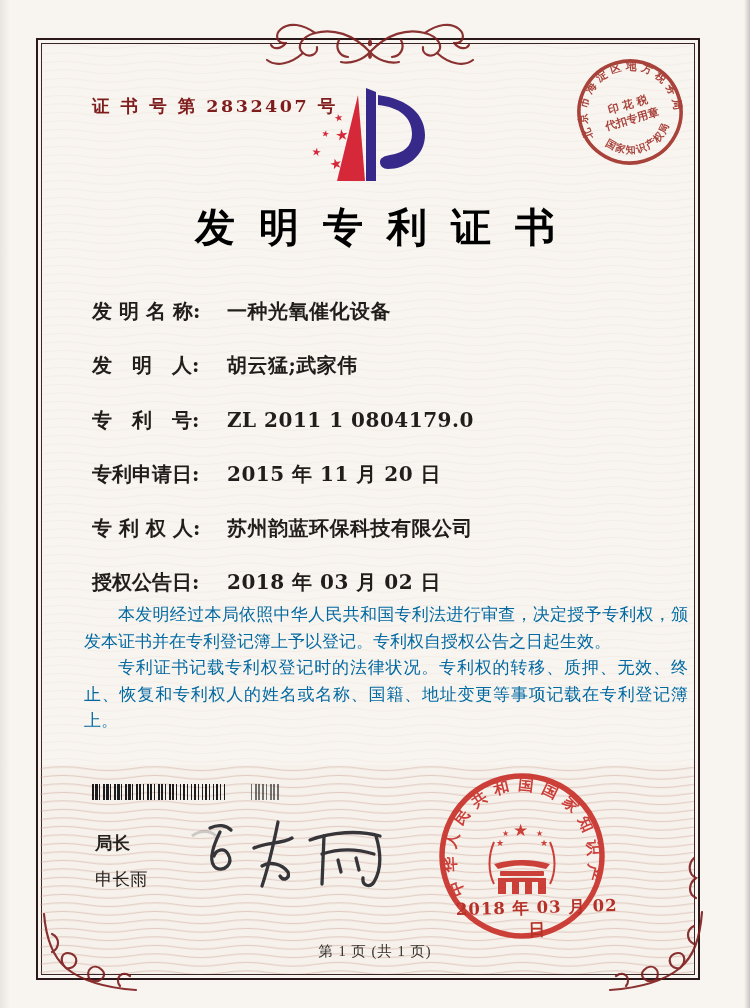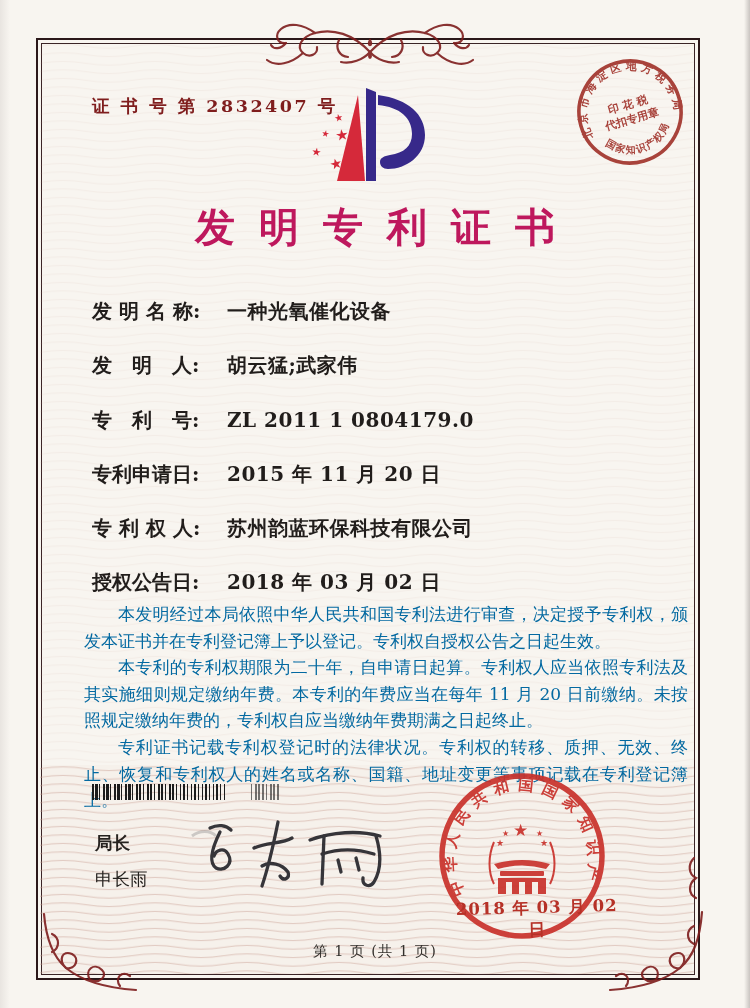--- a/index.html
+++ b/index.html
@@ -18,42 +18,42 @@
     border:2.5px solid #2b181a;}
   .frame-inner{position:absolute;inset:3px;border:1.2px solid #3a2426;}
   
   .guilloche{position:absolute;left:40px;top:42px;width:654px;height:932px;pointer-events:none;}
   .pink-band{position:absolute;left:42px;top:765px;width:650px;height:209px;
     background:rgba(233,203,194,.28);}
   .cert-no{position:absolute;left:92px;top:94px;font-size:17.5px;font-weight:600;
     letter-spacing:2.5px;color:#7f1d1d;}
   .logo{position:absolute;left:299px;top:78px;width:140px;height:120px;}
   .title-wrap{position:absolute;left:0;top:200px;width:750px;display:flex;justify-content:center;}
-  .title{font-size:40px;font-weight:bold;letter-spacing:24px;margin-right:-24px;color:#be185d;}
+  .title{font-size:40px;font-weight:bold;letter-spacing:24px;margin-right:-24px;color:#000000;}
   .fields{position:absolute;left:92px;top:298px;width:560px;}
   .frow{height:54.3px;font-size:20px;font-weight:bold;color:#211d1b;white-space:nowrap;}
   .flabel{display:inline-block;min-width:122px;}
   .fvalue{margin-left:6px;letter-spacing:.5px;}
   .paras{position:absolute;left:84px;top:601px;width:604px;font-size:17px;
     line-height:26.6px;color:#0369a1;font-weight:500;text-align:justify;}
   .paras p{margin:0;text-indent:2em;}
   .barcode{position:absolute;left:92px;top:784px;height:16px;width:135px;
     background:repeating-linear-gradient(90deg,#1c1c1c 0 1.5px,transparent 1.5px 3px,#1c1c1c 3px 5.5px,transparent 5.5px 7px,#1c1c1c 7px 8px,transparent 8px 11px);}
   .barcode2{position:absolute;left:251px;top:784px;height:16px;width:29px;opacity:.65;
     background:repeating-linear-gradient(90deg,#2a2a2a 0 1.5px,transparent 1.5px 4px,#2a2a2a 4px 6px,transparent 6px 7.5px);}
   .signer-title{position:absolute;left:95px;top:831px;font-size:17.5px;font-weight:bold;}
   .signer-name{position:absolute;left:95px;top:867px;font-size:17.5px;font-weight:normal;}
   .signature{position:absolute;left:190px;top:812px;width:195px;height:88px;}
   .seal{position:absolute;left:436px;top:770px;width:172px;height:172px;opacity:.92;}
   .seal-date{position:absolute;left:452px;top:897px;width:170px;text-align:center;
     font-size:16.5px;font-weight:bold;color:#b63127;letter-spacing:1px;transform:rotate(-1.5deg);}
   .tax-stamp{position:absolute;left:574px;top:56px;width:112px;height:112px;
     transform:rotate(-16deg);opacity:.9;}
   .footer-page{position:absolute;left:0;top:942px;width:750px;text-align:center;
-    font-size:14.5px;color:#33302c;letter-spacing:1px;}
+    font-size:14.5px;color:#33302c;letter-spacing:1px;font-family:Liberation Serif, serif;}
   .orn-top{position:absolute;left:243px;top:18px;width:254px;height:60px;}
   .orn-bl{position:absolute;left:38px;top:908px;width:110px;height:86px;}
   .orn-br{position:absolute;left:596px;top:856px;width:112px;height:138px;}
   svg text{font-family:"DejaVu Serif", serif;}
 </style>
 </head>
 <body>
 
 <div class="photo-edge-r"></div>
 <div class="photo-edge-l"></div>
@@ -114,21 +114,20 @@
     <span class="fvalue">苏州韵蓝环保科技有限公司</span>
   </div>
   <div class="frow">
     <span class="flabel">授权公告日:</span>
     <span class="fvalue">2018 年 03 月 02 日</span>
   </div>
 </div>
 
 <div class="paras">
   <p>本发明经过本局依照中华人民共和国专利法进行审查，决定授予专利权，颁发本证书并在专利登记簿上予以登记。专利权自授权公告之日起生效。</p>
-  <p>本专利的专利权期限为二十年，自申请日起算。专利权人应当依照专利法及其实施细则规定缴纳年费。本专利的年费应当在每年 11 月 20 日前缴纳。未按照规定缴纳年费的，专利权自应当缴纳年费期满之日起终止。</p>
   <p>专利证书记载专利权登记时的法律状况。专利权的转移、质押、无效、终止、恢复和专利权人的姓名或名称、国籍、地址变更等事项记载在专利登记簿上。</p>
 </div>
 
 <div class="barcode"></div>
 <div class="barcode2"></div>
 
 <div class="signer-title">局长</div>
 <div class="signer-name">申长雨</div>
 
 <svg class="signature" viewBox="0 0 195 88">

